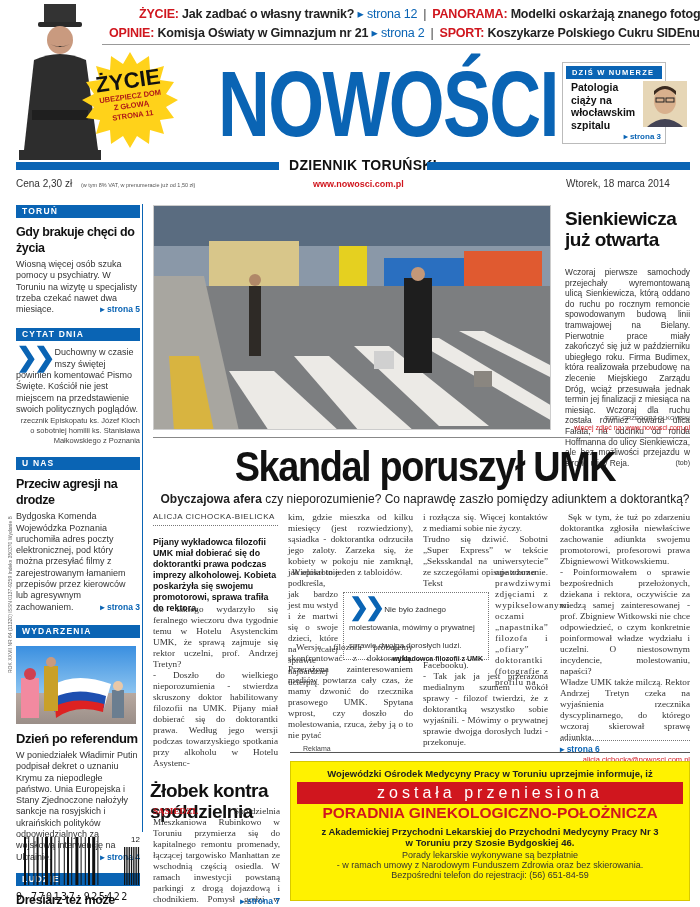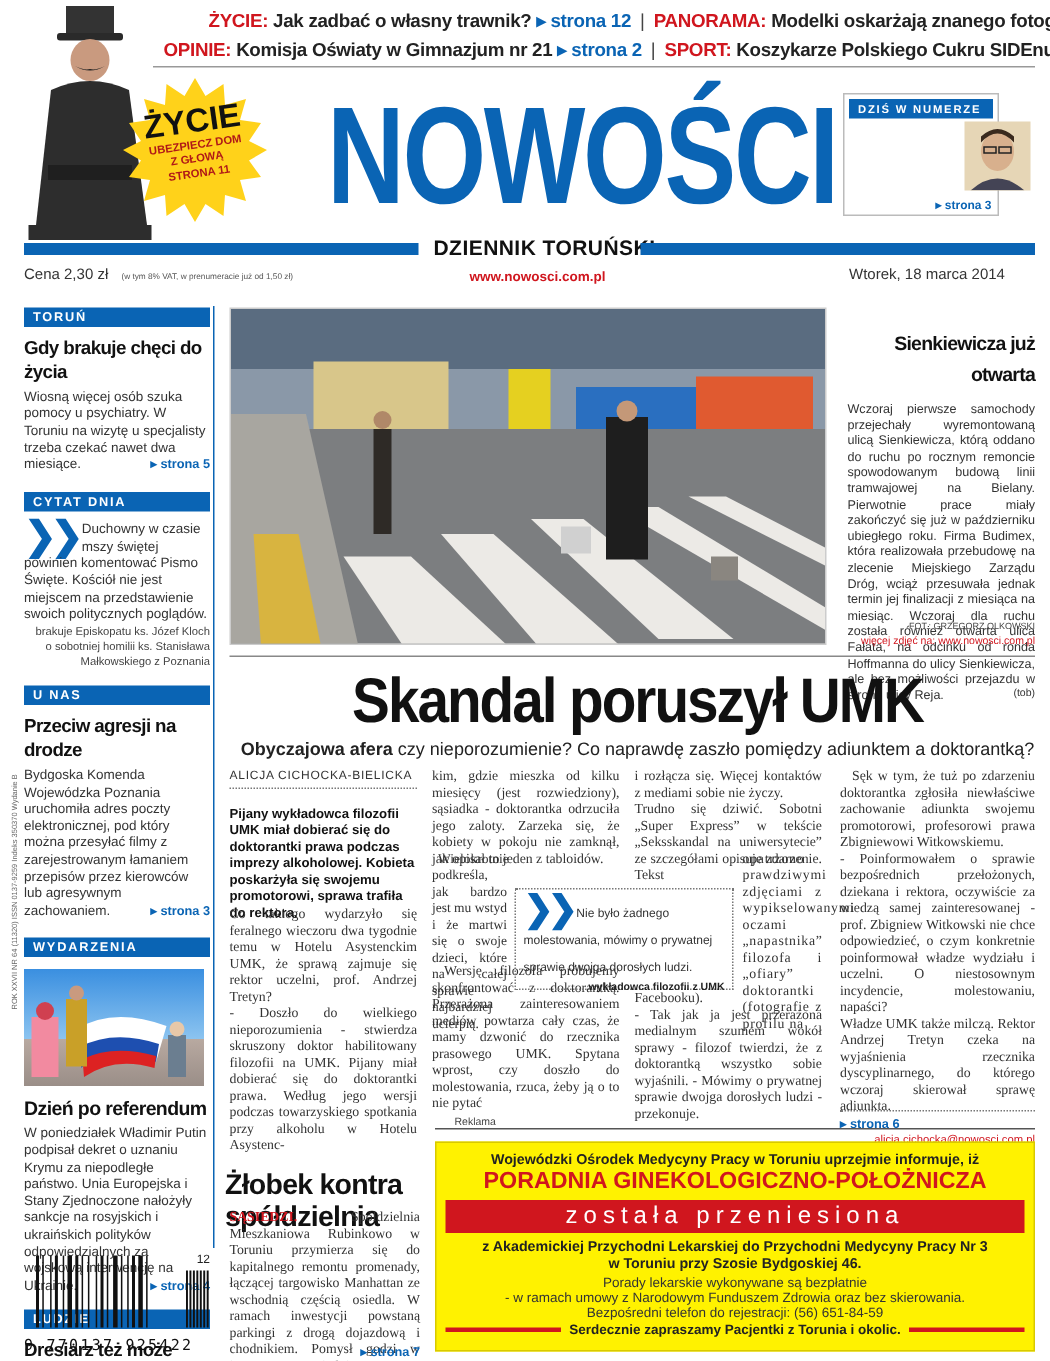--- a/index.html
+++ b/index.html
@@ -1,20 +1,20 @@
 <!DOCTYPE html>
 <html><head>
 <meta charset="utf-8">
 <style>
 *{box-sizing:border-box;margin:0;padding:0}
 body{width:700px;height:907px;background:#fff;font-family:"Liberation Sans",sans-serif;color:#222;position:relative;overflow:hidden}
 .abs{position:absolute}
 .teaser{font-family:"Liberation Sans",sans-serif;font-weight:bold;font-size:12.5px;white-space:nowrap;letter-spacing:-0.2px}
 .teaser .cat{color:#d0161e}
-.teaser .pg{color:#0a64b4;font-weight:bold}
+.teaser .pg{color:#0a64b4;font-weight:normal}
 .sep{color:#444;margin:0 6px;font-weight:normal}
 .logo{font-family:"Liberation Sans",sans-serif;font-weight:900;font-size:92px;color:#0a64b4;letter-spacing:-2px;transform:scaleX(0.78);transform-origin:left top;line-height:1}
 .bar{background:#0a64b4}
 .sec-head{background:#0a64b4;color:#fff;font-size:8.5px;font-weight:bold;letter-spacing:1.2px;padding:2px 6px;height:13px;line-height:9px}
 .side-title{font-weight:bold;font-size:13.5px;color:#111;letter-spacing:-0.4px;line-height:16px}
 .side-text{font-size:9px;line-height:11.3px;color:#333}
 .pglink{color:#0a64b4;font-size:8.5px;font-weight:bold;float:right}
 .col{font-family:"Liberation Serif",serif;font-size:9.2px;line-height:11px;color:#333;text-align:justify}
 .dotted{border-top:1px dotted #777}
 .ad{background:#fff200;border:1px solid #d8c900}
@@ -52,20 +52,26 @@
 </div>
 <div class="abs teaser" style="left:109px;top:25px;">
   <span><span class="cat">OPINIE:</span> <span>Komisja Oświaty w Gimnazjum nr 21</span> <span class="pg">▸ strona 2</span></span><span class="sep">|</span><span><span class="cat">SPORT:</span> <span>Koszykarze Polskiego Cukru SIDEnu grają ładnie</span> </span>
 </div>
 <div class="abs" style="left:102px;top:44px;width:588px;height:1px;background:#999"></div>
 
 <div class="abs logo" style="left:218px;top:58px;">NOWOŚCI</div>
 
 <div class="abs" style="left:562px;top:62px;width:104px;height:82px;border:1px solid #bbb;">
   <div class="sec-head" style="margin:3px 3px 0 3px;font-size:7.5px">DZIŚ W NUMERZE</div>
+  <div style="position:absolute;left:8px;top:18px;font-weight:bold;font-size:10.5px;line-height:12.5px;color:#111">
+    <div>Patologia</div>
+    <div>ciąży na</div>
+    <div>włocławskim</div>
+    <div>szpitalu</div>
+  </div>
   <div style="position:absolute;left:80px;top:18px;width:44px;height:46px;background:#e6d6b6;overflow:hidden">
     <svg width="44" height="46" viewBox="0 0 44 46">
         <ellipse cx="22" cy="20" rx="11" ry="13" fill="#d8b08d"></ellipse>
         <path d="M11 14 Q22 2 33 14 L33 10 Q22 0 11 10Z" fill="#3a2a1e"></path>
         <rect x="13" y="17" width="8" height="4" fill="none" stroke="#222" stroke-width="1"></rect>
         <rect x="23" y="17" width="8" height="4" fill="none" stroke="#222" stroke-width="1"></rect>
         <path d="M4 46 Q22 30 40 46Z" fill="#445"></path>
       </svg>
   </div>
   <div style="position:absolute;right:4px;bottom:2px;font-size:8px;color:#0a64b4;font-weight:bold">▸ strona 3</div>
@@ -92,21 +98,21 @@
     <div class="side-text" style="margin-top:3px"><span>Wiosną więcej osób szuka pomocy u psychiatry. W Toruniu na wizytę u specjalisty trzeba czekać nawet dwa miesiące.</span> <span class="pglink">▸ strona 5</span></div>
   </div>
 
   <div style="margin-top:13px">
     <div class="sec-head">CYTAT DNIA</div>
     <div class="side-text" style="margin-top:6px;position:relative">
       <span style="float:left;color:#0a64b4;font-size:26px;font-weight:900;line-height:20px;margin-right:3px;letter-spacing:-4px">❯❯</span>
       <span>Duchowny w czasie mszy świętej powinien komentować Pismo Święte. Kościół nie jest miejscem na przedstawienie swoich politycznych poglądów.</span>
     </div>
     <div style="text-align:right;font-size:7.5px;line-height:10px;color:#444;margin-top:1px">
-      <div>brakuje Episkopatu ks. Józef Kloch</div>
+      <div>rzecznik Episkopatu ks. Józef Kloch</div>
       <div>o sobotniej homilii ks. Stanisława</div>
       <div>Małkowskiego z Poznania</div>
     </div>
   </div>
 
   <div style="margin-top:11px">
     <div class="sec-head">U NAS</div>
     <div class="side-title" style="margin-top:6px;font-size:12.5px">Przeciw agresji na drodze</div>
     <div class="side-text" style="margin-top:3px"><span>Bydgoska Komenda Wojewódzka Poznania uruchomiła adres poczty elektronicznej, pod który można przesyłać filmy z zarejestrowanym łamaniem przepisów przez kierowców lub agresywnym zachowaniem.</span> <span class="pglink">▸ strona 3</span></div>
   </div>
@@ -191,21 +197,21 @@
     </g>
     <rect x="95" y="80" width="12" height="70" fill="#2e2a26"></rect>
     <circle cx="101" cy="74" r="6" fill="#b08868"></circle>
     <rect x="250" y="72" width="28" height="95" fill="#1e1e1e"></rect>
     <circle cx="264" cy="68" r="7" fill="#c49878"></circle>
     <rect x="220" y="145" width="20" height="18" fill="#d0d0d0"></rect>
     <rect x="320" y="165" width="18" height="16" fill="#8a8680"></rect>
   </svg>
 </div>
 
-<div class="abs" style="left:565px;top:218px;width:125px;text-align:right;font-weight:bold;font-size:13px;line-height:21px;color:#111;letter-spacing:-0.5px">Sienkiewicza już otwarta</div>
+<div class="abs" style="left:565px;top:208px;width:125px;text-align:left;font-weight:bold;font-size:19px;line-height:21px;color:#111;letter-spacing:-0.5px">Sienkiewicza już otwarta</div>
 <div class="abs col" style="left:565px;top:267px;width:125px;font-family:'Liberation Sans',sans-serif;font-size:8.4px;line-height:10.6px">
   <span>Wczoraj pierwsze samochody przejechały wyremontowaną ulicą Sienkiewicza, którą oddano do ruchu po rocznym remoncie spowodowanym budową linii tramwajowej na Bielany. Pierwotnie prace miały zakończyć się już w październiku ubiegłego roku. Firma Budimex, która realizowała przebudowę na zlecenie Miejskiego Zarządu Dróg, wciąż przesuwała jednak termin jej finalizacji z miesiąca na miesiąc. Wczoraj dla ruchu została również otwarta ulica Fałata, na odcinku od ronda Hoffmanna do ulicy Sienkiewicza, ale bez możliwości przejazdu w stronę ulicy Reja.</span> <span style="float:right;font-size:7px">(tob)</span>
 </div>
 <div class="abs" style="left:565px;top:415px;width:125px;text-align:right;font-size:6px;color:#444">FOT.: GRZEGORZ OLKOWSKI</div>
 <div class="abs" style="left:565px;top:424px;width:125px;text-align:right;font-size:7px;color:#d0161e">więcej zdjęć na: www.nowosci.com.pl</div>
 <div class="abs" style="left:153px;top:437px;width:537px;height:1px;background:#888"></div>
 
 <div class="abs" style="left:150px;top:443px;width:550px;text-align:center;font-weight:bold;font-size:42px;line-height:48px;color:#111;letter-spacing:-1.5px;transform:scaleX(0.9)">Skandal poruszył UMK</div>
 <div class="abs" style="left:150px;top:492px;width:550px;text-align:center;font-size:12px;color:#222">
   <b>Obyczajowa afera</b><span> czy nieporozumienie? Co naprawdę zaszło pomiędzy adiunktem a doktorantką?</span>
@@ -247,25 +253,20 @@
 <div class="abs col" style="left:153px;top:806px;width:127px">
   <span style="color:#d0161e;font-weight:bold">SĄSIEDZI.</span> <span>Spółdzielnia Mieszkaniowa Rubinkowo w Toruniu przymierza się do kapitalnego remontu promenady, łączącej targowisko Manhattan ze wschodnią częścią osiedla. W ramach inwestycji powstaną parkingi z drogą dojazdową i chodnikiem. Pomysł godzi w interesy sąsiadującego z promenadą Żłobka Miejskiego nr 2.</span>
 </div>
 <div class="abs" style="left:153px;top:896px;width:127px;text-align:right;font-size:8.5px;font-weight:bold;color:#0a64b4">▸ strona 7</div>
 
 <div class="abs" style="left:290px;top:752px;width:400px;border-top:1px solid #555"></div>
 <div class="abs" style="left:300px;top:745px;background:#fff;padding:0 3px;font-size:7px;color:#444">Reklama</div>
 
 <div class="abs ad" style="left:290px;top:761px;width:400px;height:140px;text-align:center">
   <div style="font-weight:bold;font-size:9.5px;margin-top:6px;color:#222">Wojewódzki Ośrodek Medycyny Pracy w Toruniu uprzejmie informuje, iż</div>
+  <div style="background:#d0161e;color:#fff;font-size:16px;letter-spacing:4px;margin:3px 6px 0 6px;height:22px;line-height:22px">została przeniesiona</div>
   <div style="font-weight:bold;font-size:15.5px;color:#d0161e;line-height:18px">PORADNIA GINEKOLOGICZNO-POŁOŻNICZA</div>
-  <div style="background:#d0161e;color:#fff;font-size:16px;letter-spacing:4px;margin:3px 6px 0 6px;height:22px;line-height:22px">została przeniesiona</div>
   <div style="font-weight:bold;font-size:9.5px;margin-top:4px;color:#222">z Akademickiej Przychodni Lekarskiej do Przychodni Medycyny Pracy Nr 3</div>
   <div style="font-weight:bold;font-size:9.5px;color:#222">w Toruniu przy Szosie Bydgoskiej 46.</div>
   <div style="font-size:9px;margin-top:2px;color:#333">Porady lekarskie wykonywane są bezpłatnie</div>
   <div style="font-size:9px;color:#333">- w ramach umowy z Narodowym Funduszem Zdrowia oraz bez skierowania.</div>
   <div style="font-size:9px;color:#333">Bezpośredni telefon do rejestracji: (56) 651-84-59</div>
-  <div style="display:flex;align-items:center;justify-content:center;margin-top:1px">
-    <span style="flex:1;height:3px;background:#d0161e;margin:0 6px"></span>
-    <span style="font-weight:bold;font-size:9px;color:#222">Serdecznie zapraszamy Pacjentki z Torunia i okolic.</span>
-    <span style="flex:1;height:3px;background:#d0161e;margin:0 6px"></span>
-  </div>
 </div>
 
 </body></html>

